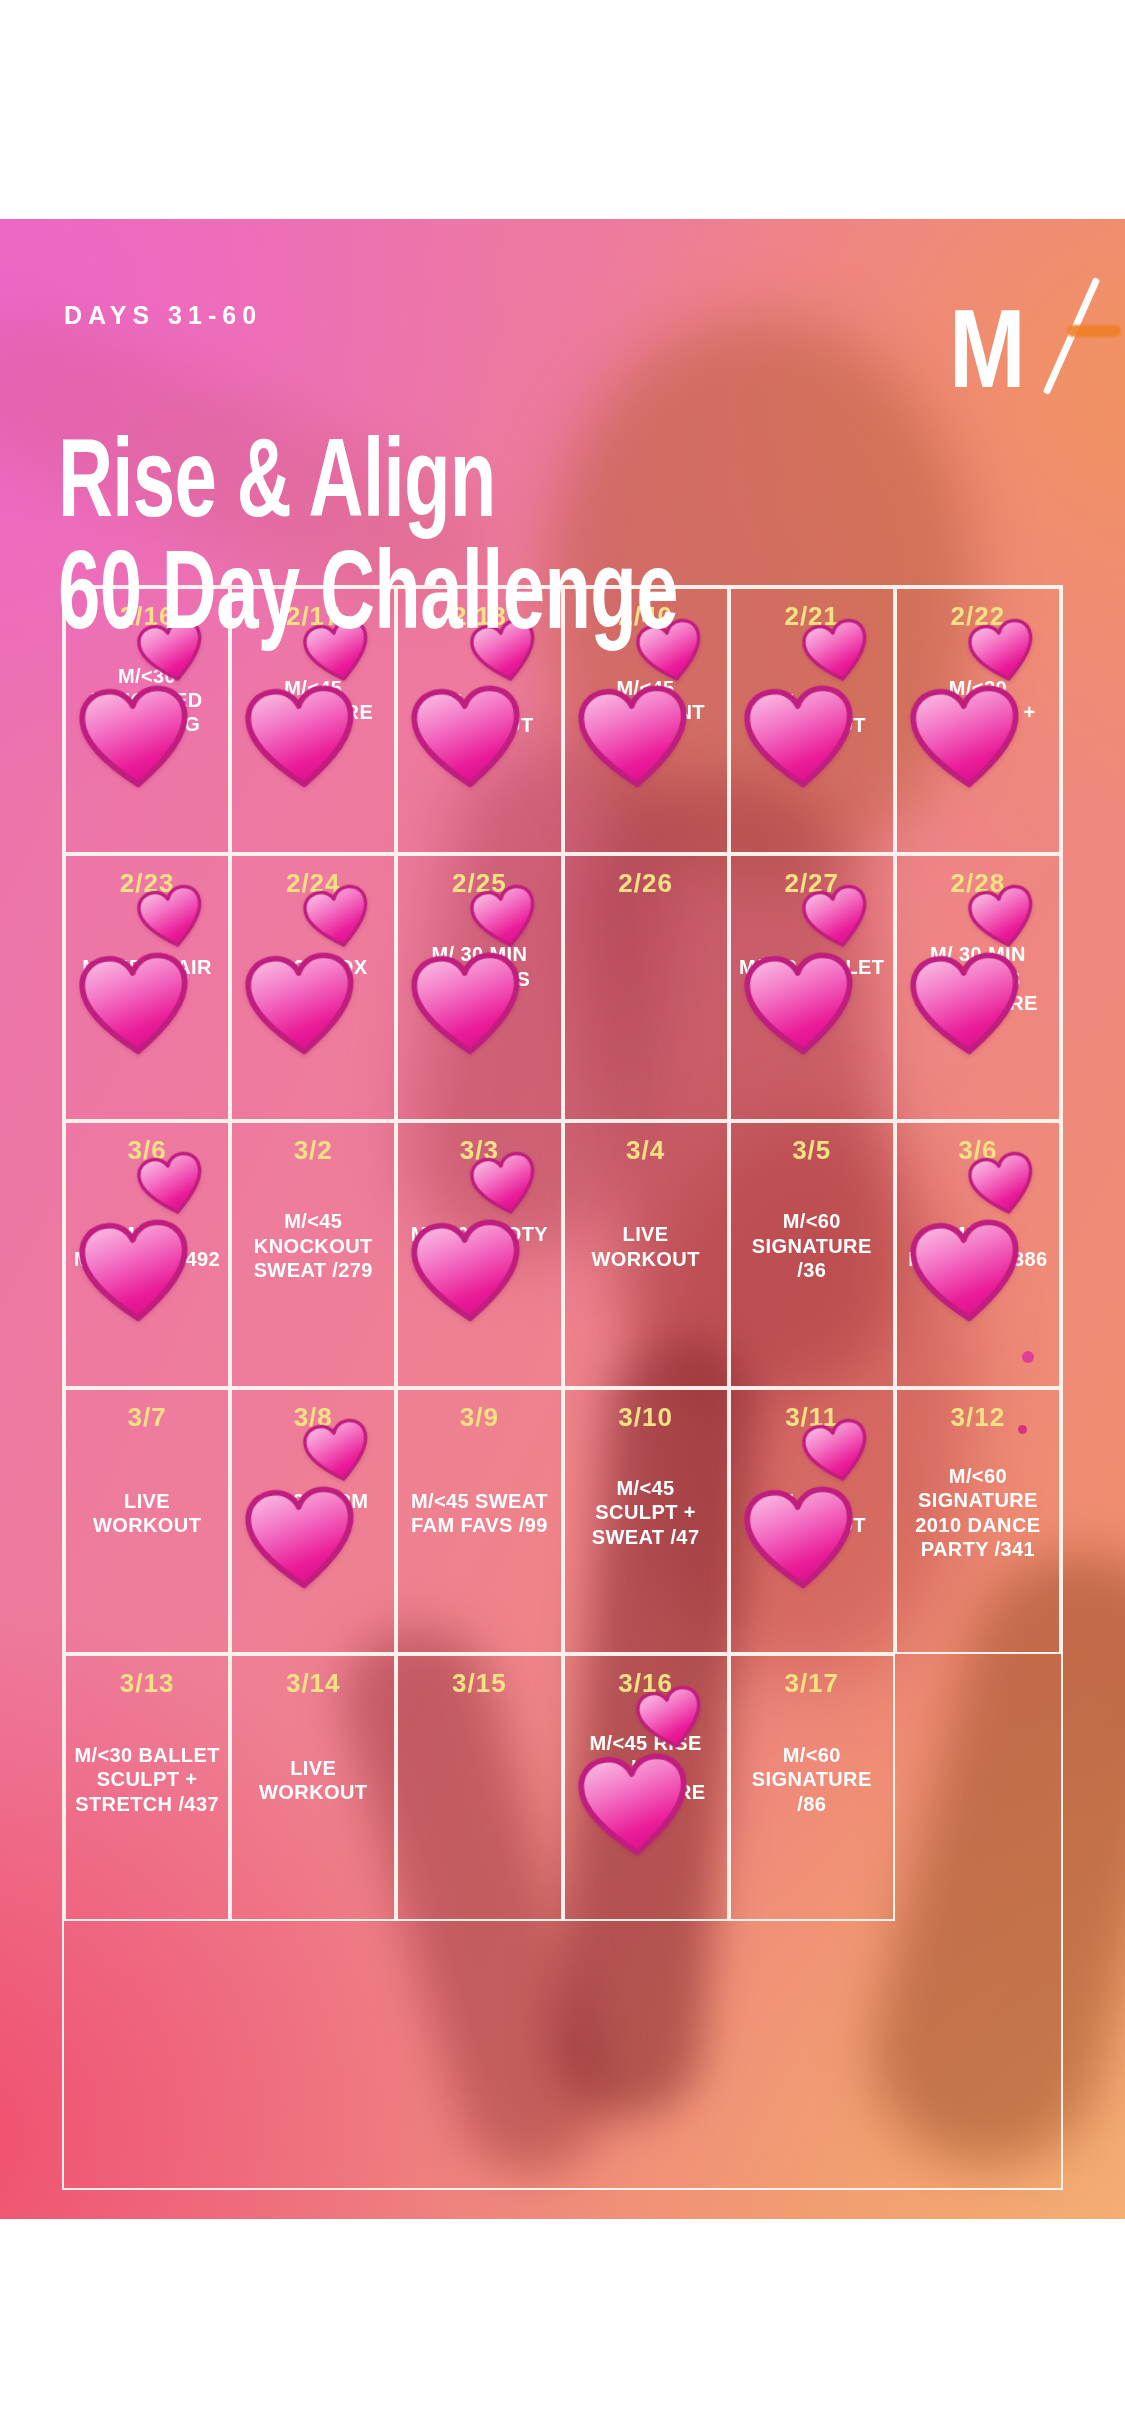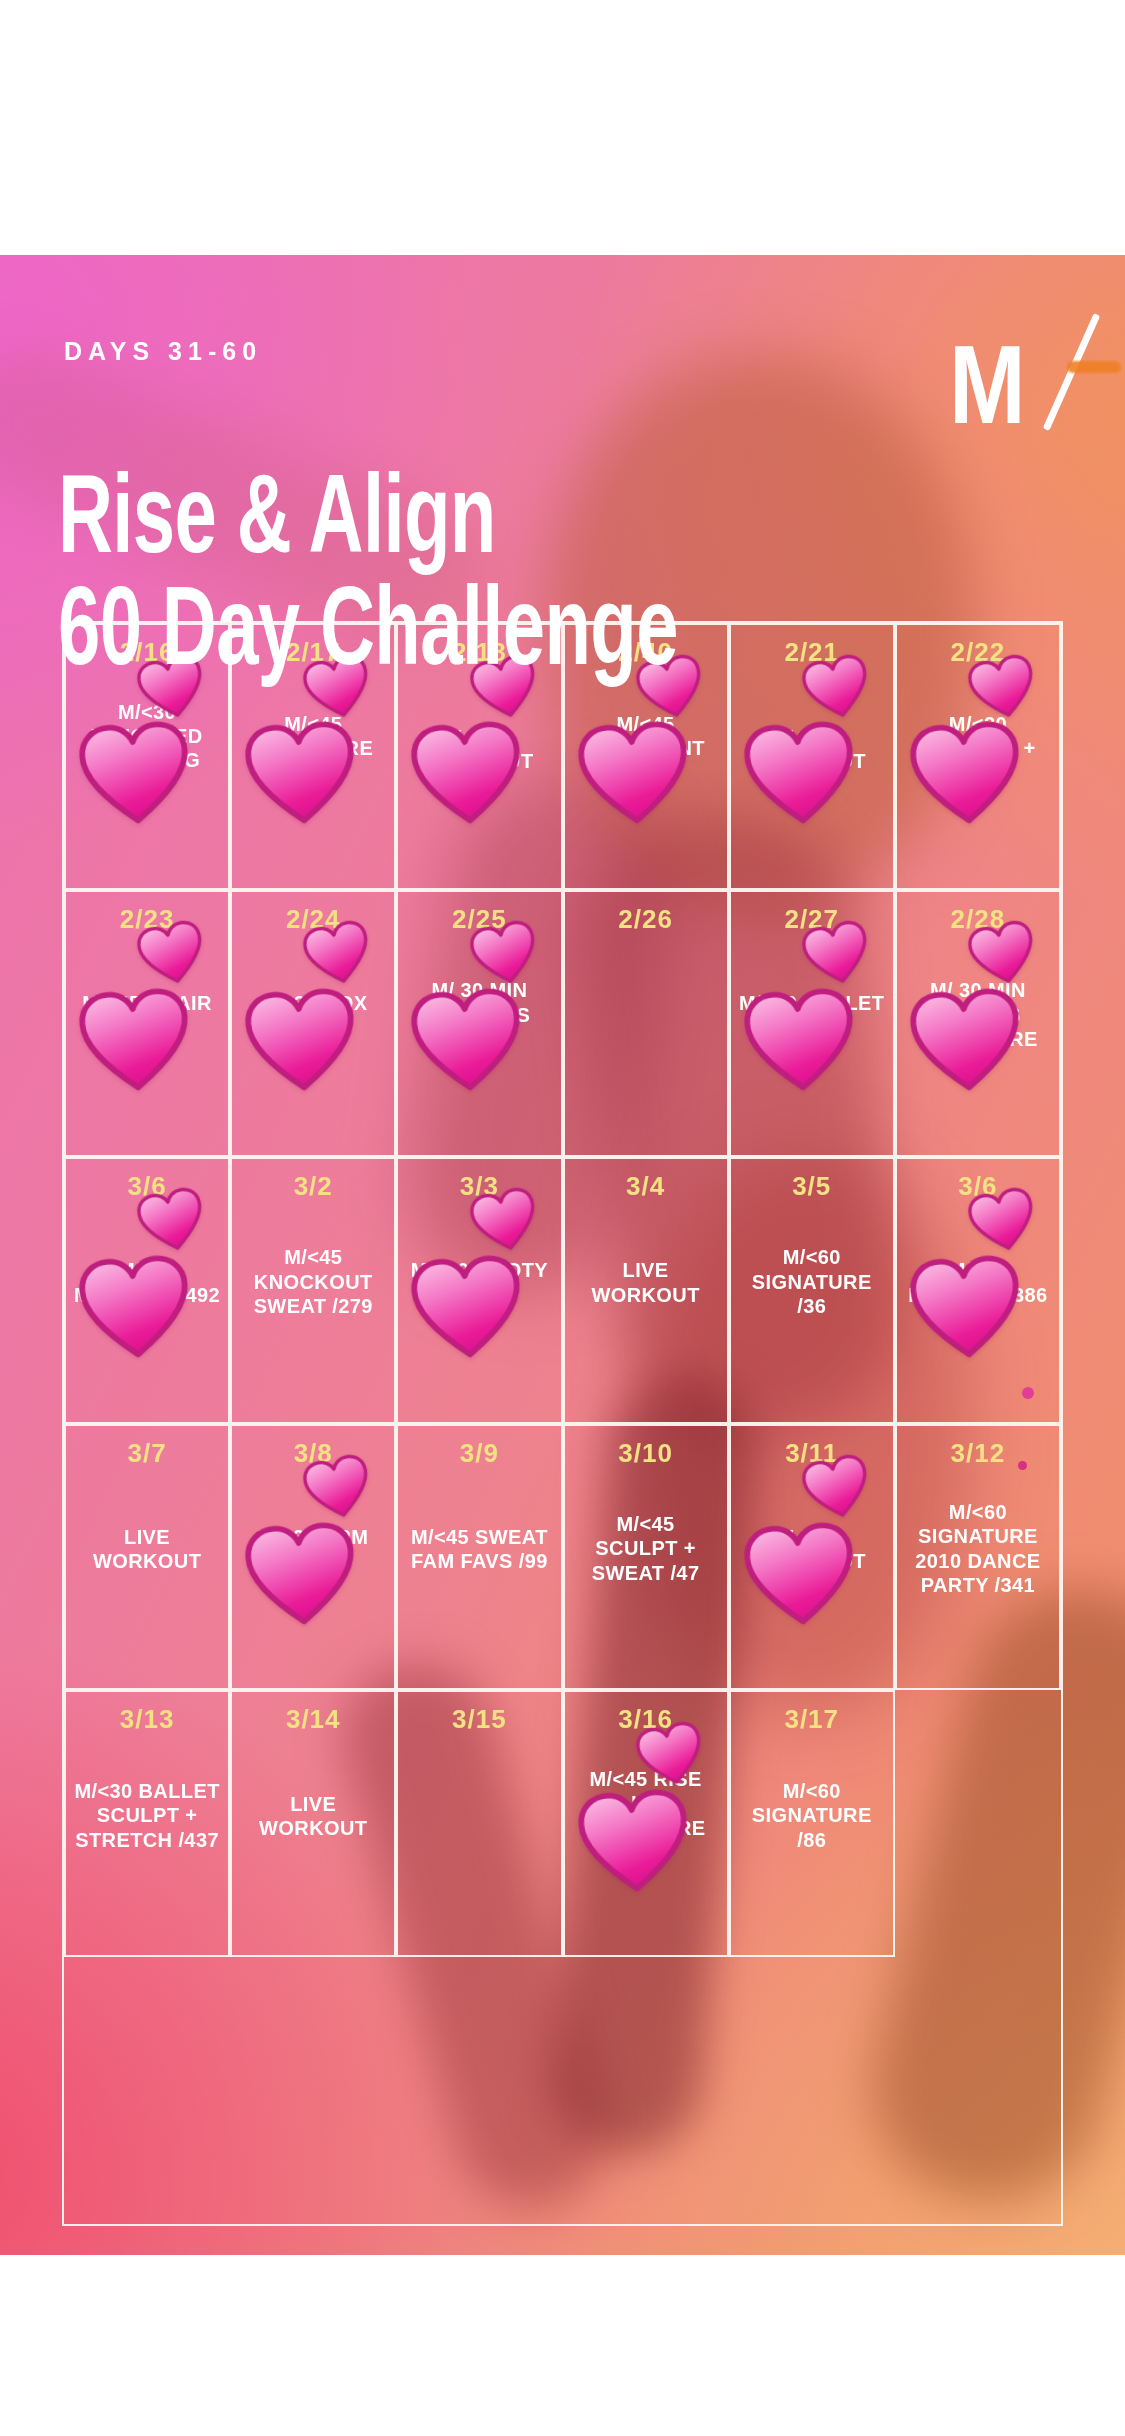--- a/index.html
+++ b/index.html
@@ -10,21 +10,20 @@
   }
   
   .poster{
     position:absolute;left:0;top:219px;width:1125px;height:2000px;overflow:hidden;
     background:
       radial-gradient(900px 760px at -4% 6%,  rgba(238,100,205,.88), rgba(238,100,205,0) 62%),
       radial-gradient(1000px 820px at 104% 8%, rgba(241,148,92,.92),  rgba(241,148,92,0) 60%),
       radial-gradient(950px 900px at -6% 96%,  rgba(240,74,104,.92),  rgba(240,74,104,0) 60%),
       radial-gradient(1150px 950px at 110% 102%, rgba(246,180,120,.95), rgba(246,180,120,0) 64%),
       linear-gradient(115deg,#ec6fb4 0%,#ee7f95 45%,#f0935f 100%);
-    margin-top: 36px;
   }
   
   .sh{position:absolute;z-index:1}
   .sh-hair  {left:545px;top:100px; width:430px;height:560px;background:rgba(187,92,62,.55); border-radius:48%;filter:blur(30px)}
   .sh-arm   {left:-60px;top:170px; width:560px;height:150px;background:rgba(200,90,120,.28);border-radius:80px;transform:rotate(22deg);filter:blur(28px)}
   .sh-torso {left:600px;top:560px; width:280px;height:620px;background:rgba(150,42,55,.42); border-radius:130px;transform:rotate(-6deg);filter:blur(30px)}
   .sh-shadow{left:430px;top:520px; width:220px;height:520px;background:rgba(140,32,48,.33); border-radius:110px;transform:rotate(8deg);filter:blur(34px)}
   .sh-hip   {left:640px;top:900px; width:330px;height:560px;background:rgba(165,48,48,.35); border-radius:45%;filter:blur(36px)}
   .sh-leg1  {left:580px;top:1120px;width:150px;height:780px;background:rgba(120,28,36,.50); border-radius:75px;transform:rotate(5deg);filter:blur(22px)}
   .sh-leg2  {left:400px;top:1400px;width:150px;height:560px;background:rgba(135,36,42,.42); border-radius:75px;transform:rotate(-16deg);filter:blur(24px)}

